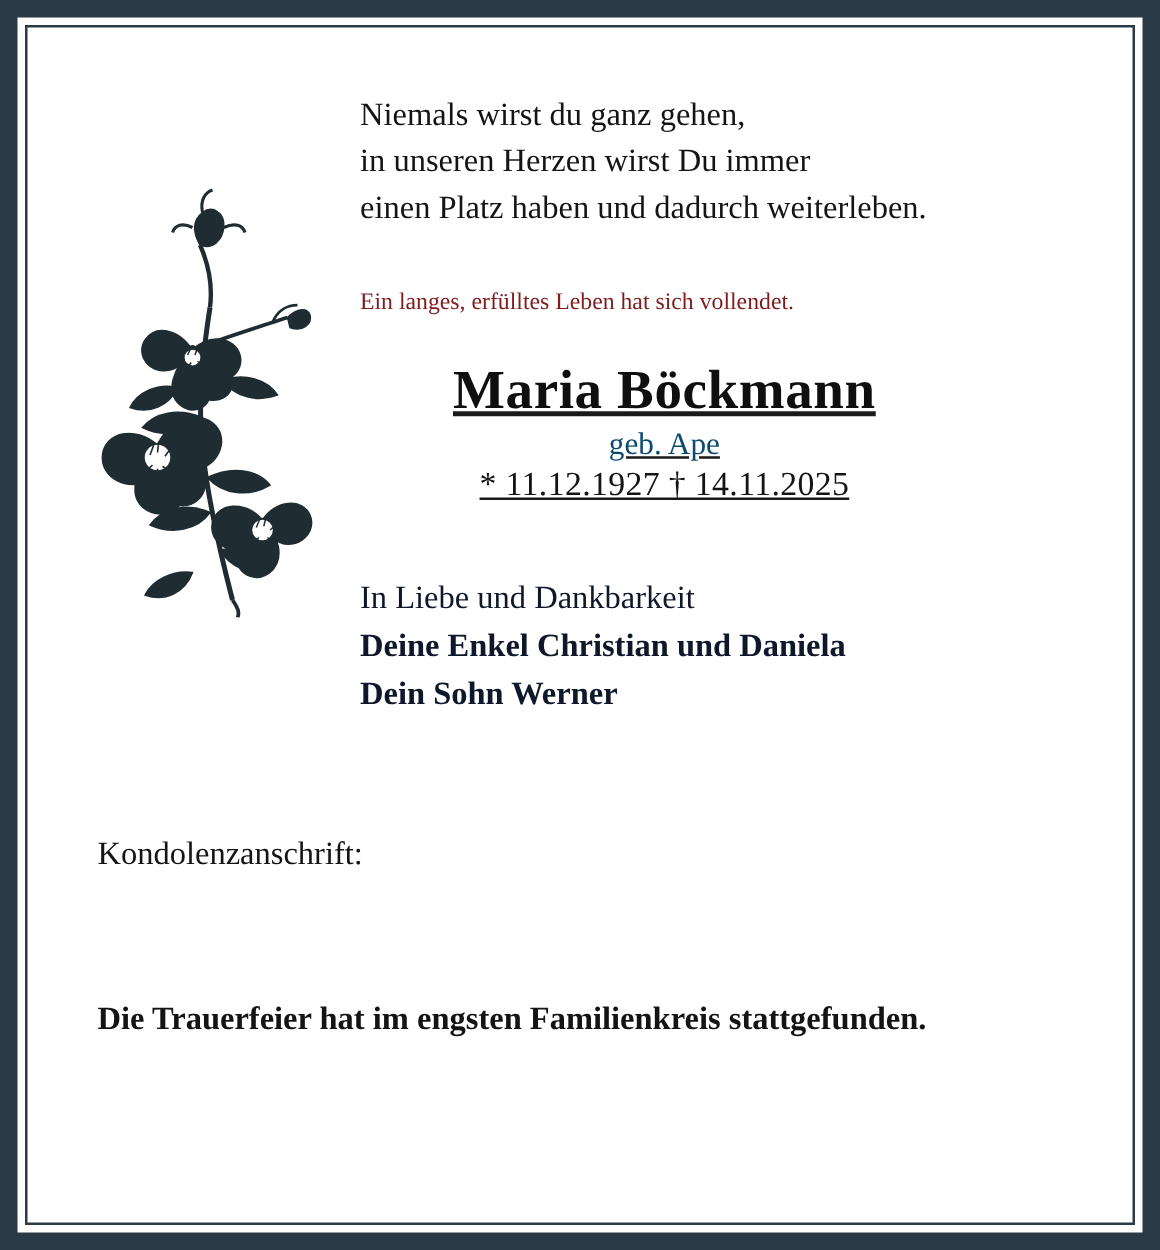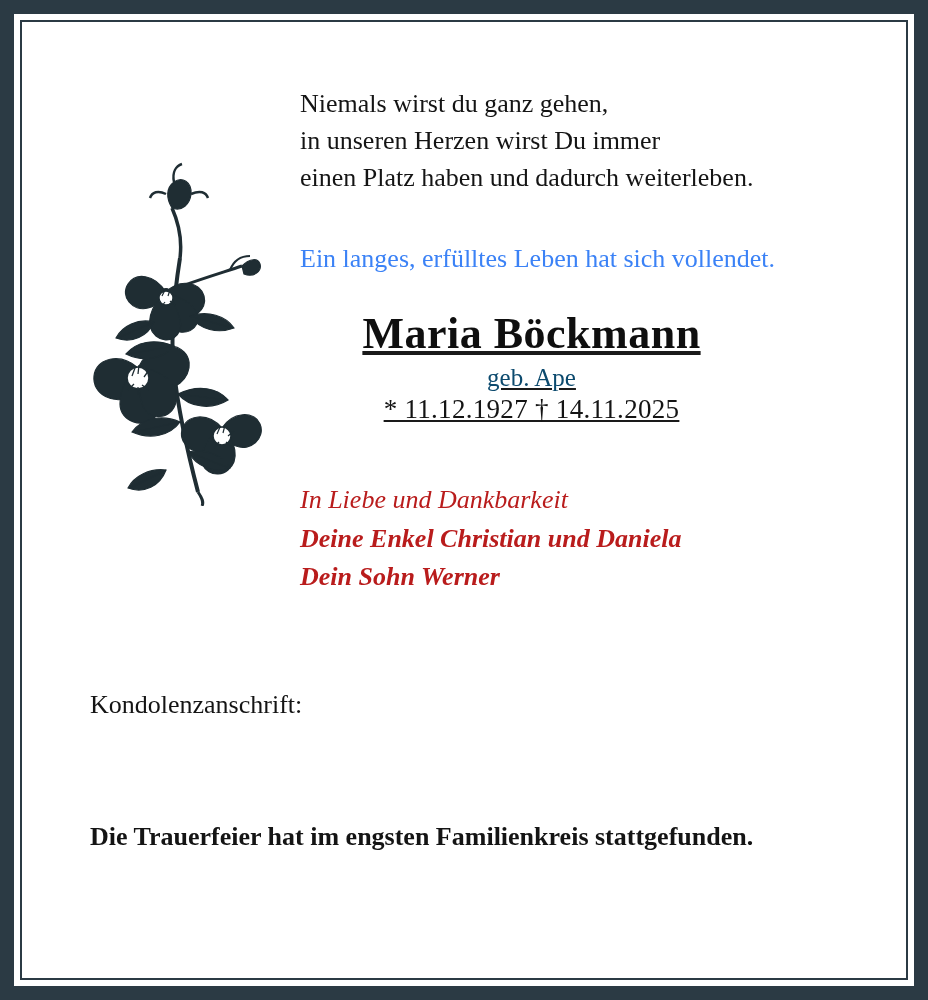--- a/index.html
+++ b/index.html
@@ -14,21 +14,21 @@
     color: #1a1a1a;
   }
 
   .obituary {
     position: relative;
     box-sizing: border-box;
     width: 928px;
     height: 1000px;
     background: #ffffff;
     border: 14px solid #2b3a44;
-    padding: 12px;
+    padding: 0;
     overflow: hidden;
   }
 
   .inner-frame {
     position: absolute;
     left: 6px;
     top: 6px;
     right: 6px;
     bottom: 6px;
     border: 2px solid #2b3a44;
@@ -63,23 +63,23 @@
     font-size: 26px;
     line-height: 1.42;
     color: #141414;
     white-space: pre-line;
   }
 
   .spacer-1 { height: 44px; }
 
   .lead {
     margin-left: 222px;
-    font-size: 26px;
+    font-size: 19px;
     line-height: 1.42;
-    color: #3b82f6;
+    color: #7f1d1d;
   }
 
   .spacer-2 { height: 30px; }
 
   .name-block {
     text-align: center;
     padding-left: 135px;
     text-decoration: underline;
   }
   .name {
@@ -100,22 +100,21 @@
     color: #141414;
     letter-spacing: 0.3px;
   }
 
   .spacer-3 { height: 56px; }
 
   .family {
     margin-left: 222px;
     font-size: 26px;
     line-height: 1.47;
-    color: #b91c1c;
-    font-style: italic;
+    color: #0f172a;
   }
   .family .bold { font-weight: bold; }
 
   .spacer-4 { height: 52px; }
 
   .condolence {
     margin-left: 12px;
     font-size: 26px;
     line-height: 1.47;
     color: #141414;

